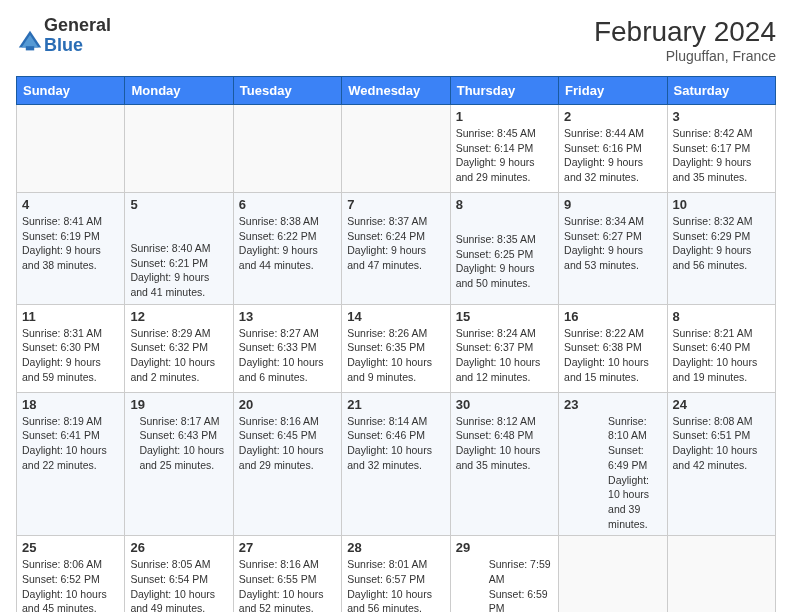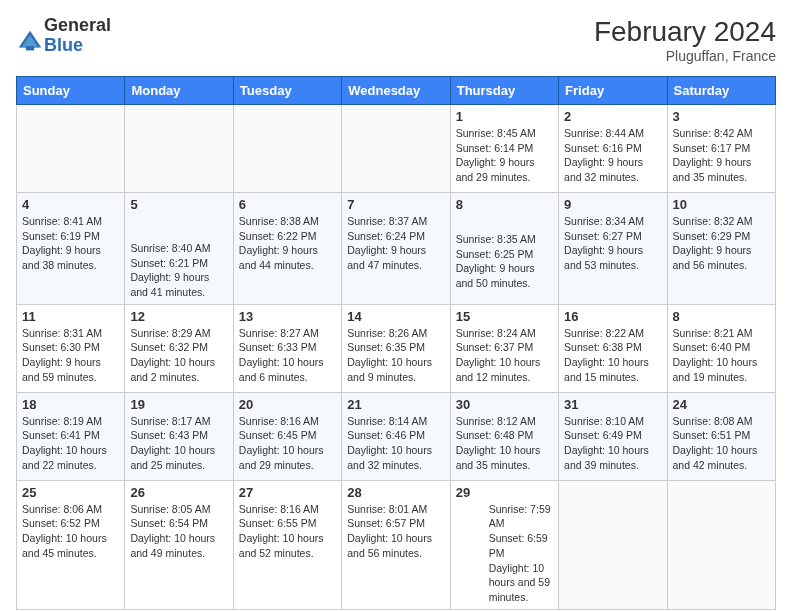--- a/index.html
+++ b/index.html
@@ -235,21 +235,21 @@
       </tr>
       <tr>
         <td>
           <div class="day-num">18</div>
           <div class="day-info" style="white-space: pre-line;">Sunrise: 8:19 AM
 Sunset: 6:41 PM
 Daylight: 10 hours and 22 minutes.</div>
         </td>
         <td>
           <div class="day-num">19</div>
-          <div class="day-info" style="white-space: pre-line;">Sunrise: 8:17 AM
+          <div class="day-info" style="white-space: pre-line; margin-left: 9px;">Sunrise: 8:17 AM
 Sunset: 6:43 PM
 Daylight: 10 hours and 25 minutes.</div>
         </td>
         <td>
           <div class="day-num">20</div>
           <div class="day-info" style="white-space: pre-line;">Sunrise: 8:16 AM
 Sunset: 6:45 PM
 Daylight: 10 hours and 29 minutes.</div>
         </td>
         <td>
@@ -258,22 +258,22 @@
 Sunset: 6:46 PM
 Daylight: 10 hours and 32 minutes.</div>
         </td>
         <td>
           <div class="day-num">30</div>
           <div class="day-info" style="white-space: pre-line;">Sunrise: 8:12 AM
 Sunset: 6:48 PM
 Daylight: 10 hours and 35 minutes.</div>
         </td>
         <td>
-          <div class="day-num">31</div>
-          <div class="day-info" style="white-space: pre-line;">Sunrise: 8:10 AM
+          <div class="day-num">23</div>
+          <div class="day-info" style="white-space: pre-line; margin-left: 44px;">Sunrise: 8:10 AM
 Sunset: 6:49 PM
 Daylight: 10 hours and 39 minutes.</div>
         </td>
         <td>
           <div class="day-num">24</div>
           <div class="day-info" style="white-space: pre-line;">Sunrise: 8:08 AM
 Sunset: 6:51 PM
 Daylight: 10 hours and 42 minutes.</div>
         </td>
       </tr>

